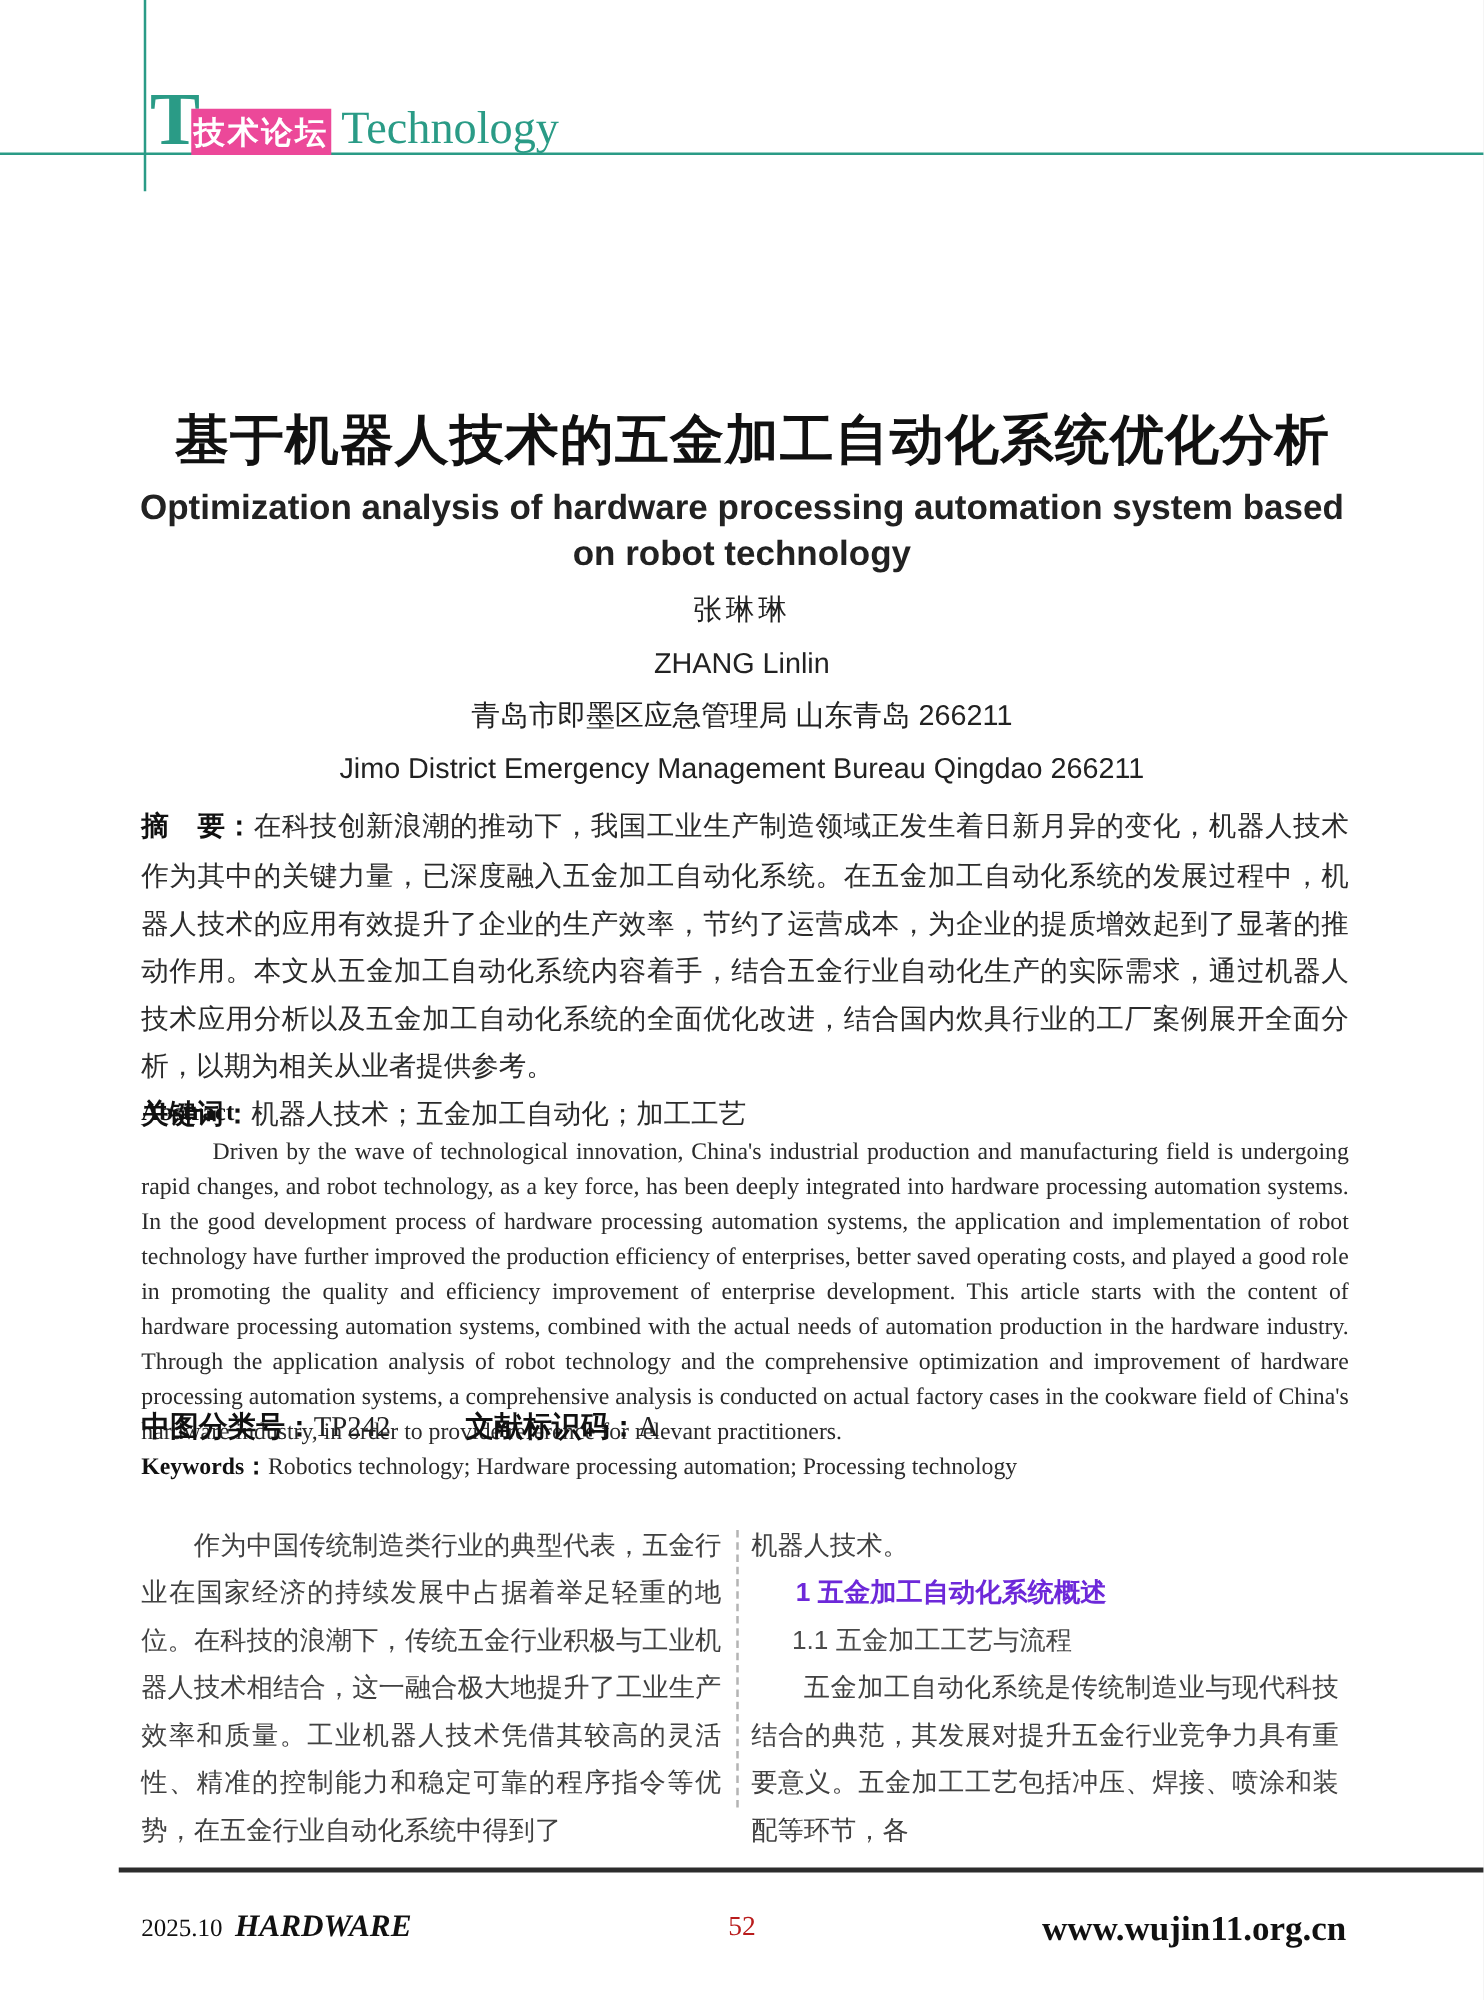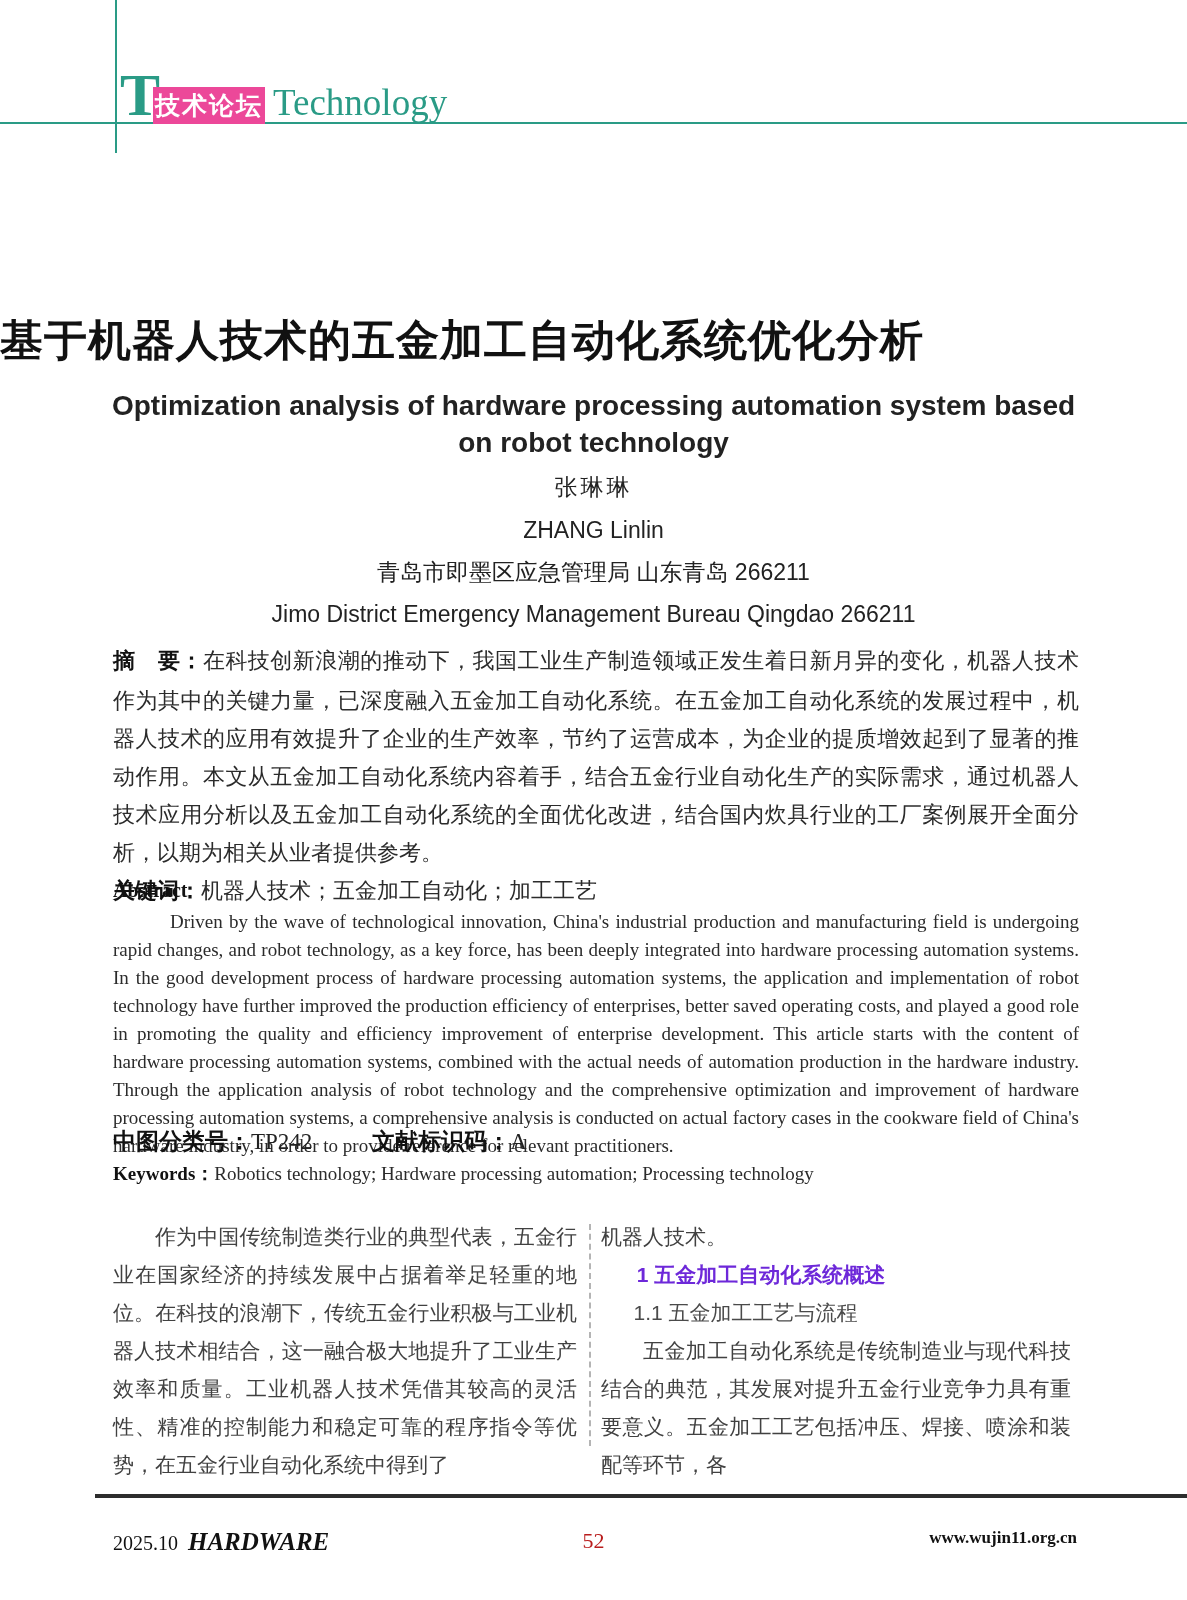--- a/index.html
+++ b/index.html
@@ -24,22 +24,22 @@
     background:#ec4899;color:#ffffff;
     display:flex;align-items:center;justify-content:center;
     font-size:25px;font-weight:bold;letter-spacing:2px;
   }
   .hdr-tech{
     position:absolute;left:273px;top:82px;height:42px;line-height:42px;
     font-family:"Liberation Serif", serif;font-size:37px;color:#2a9b86;
   }
   
   .title-zh{
-    position:absolute;left:0;top:283px;width:1064px;
-    text-align:left;font-size:43px;font-weight:bold;color:#111;letter-spacing:1px;
+    position:absolute;left:0;top:294px;width:1064px;
+    text-align:right;font-size:43px;font-weight:bold;color:#111;letter-spacing:1px;
   }
   .title-en{
     position:absolute;left:100px;top:364px;width:987px;
     text-align:center;font-size:28px;line-height:37px;color:#222;
     font-stretch:condensed;
   }
   
   .authors{position:absolute;left:0;top:472px;width:1187px;text-align:center;color:#222;}
   .authors .a-zh-name{font-size:23px;letter-spacing:3px;margin:0 0 14px 0;}
   .authors .a-en-name{font-size:23px;margin:0 0 13px 0;}
@@ -94,21 +94,21 @@
     font-family:"Liberation Serif", serif;color:#111;
   }
   .ftr-left .issue{font-size:20px;}
   .ftr-left .journal{font-size:25px;font-weight:bold;font-style:italic;margin-left:10px;}
   .ftr-page{
     position:absolute;left:0;top:1528px;width:1187px;text-align:center;
     font-family:"Liberation Serif", serif;font-size:22px;color:#b91c1c;
   }
   .ftr-site{
     position:absolute;right:110px;top:1528px;
-    font-family:"Liberation Serif", serif;font-size:17px;font-weight:bold;color:#111;
+    font-family:"Liberation Serif", serif;font-size:28px;font-weight:bold;color:#111;
   }
 </style>
 </head>
 <body>
 
 <div class="page">
 
   <div class="hdr-vline"></div>
   <div class="hdr-hline"></div>
   <div class="hdr-t">T</div>

